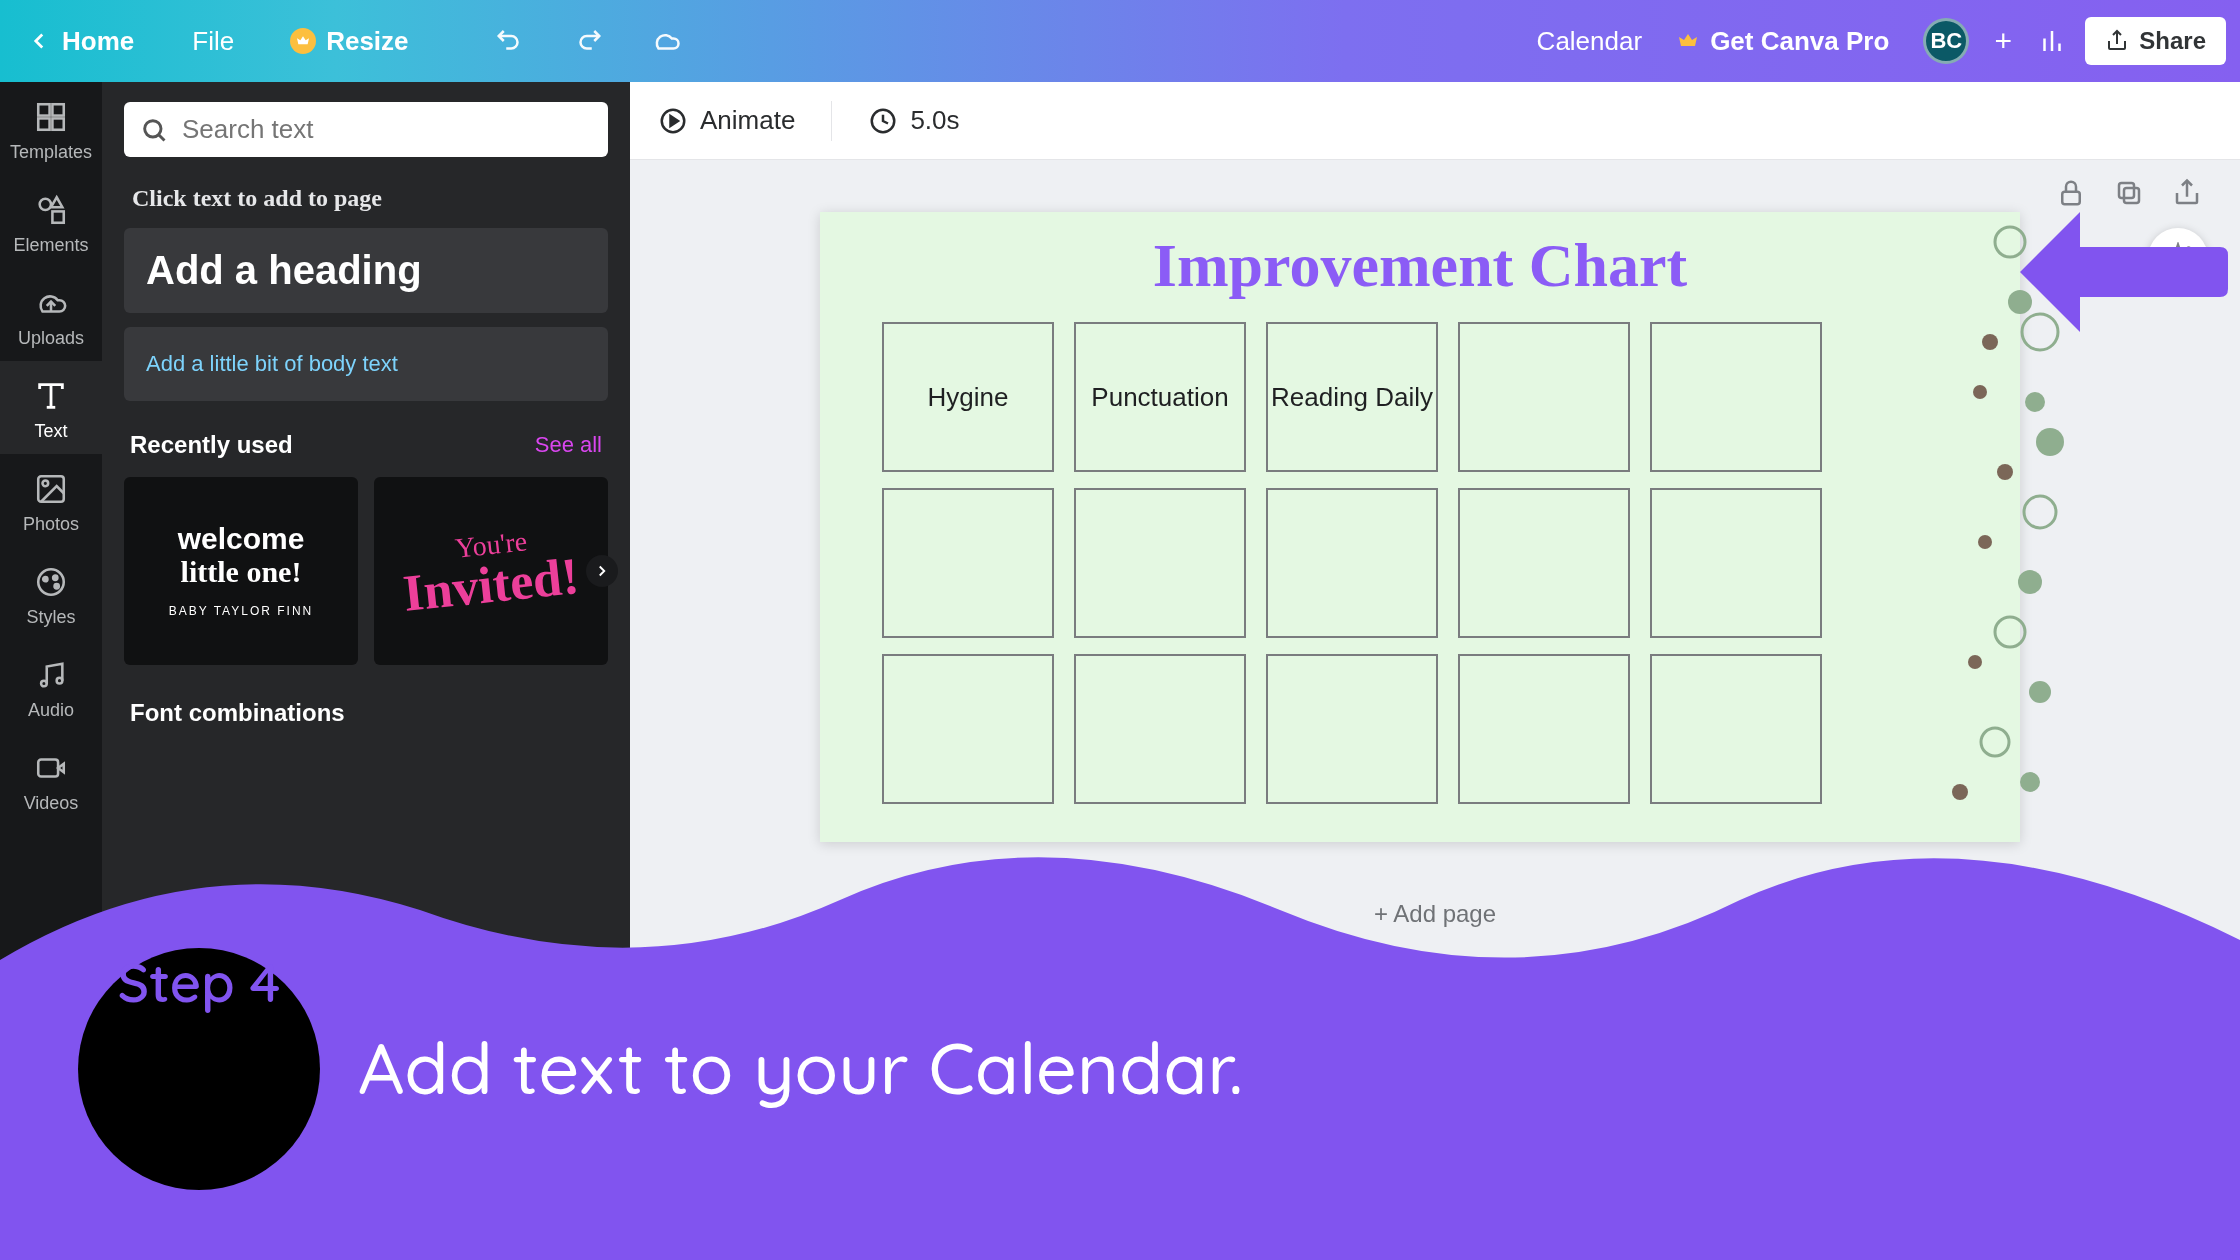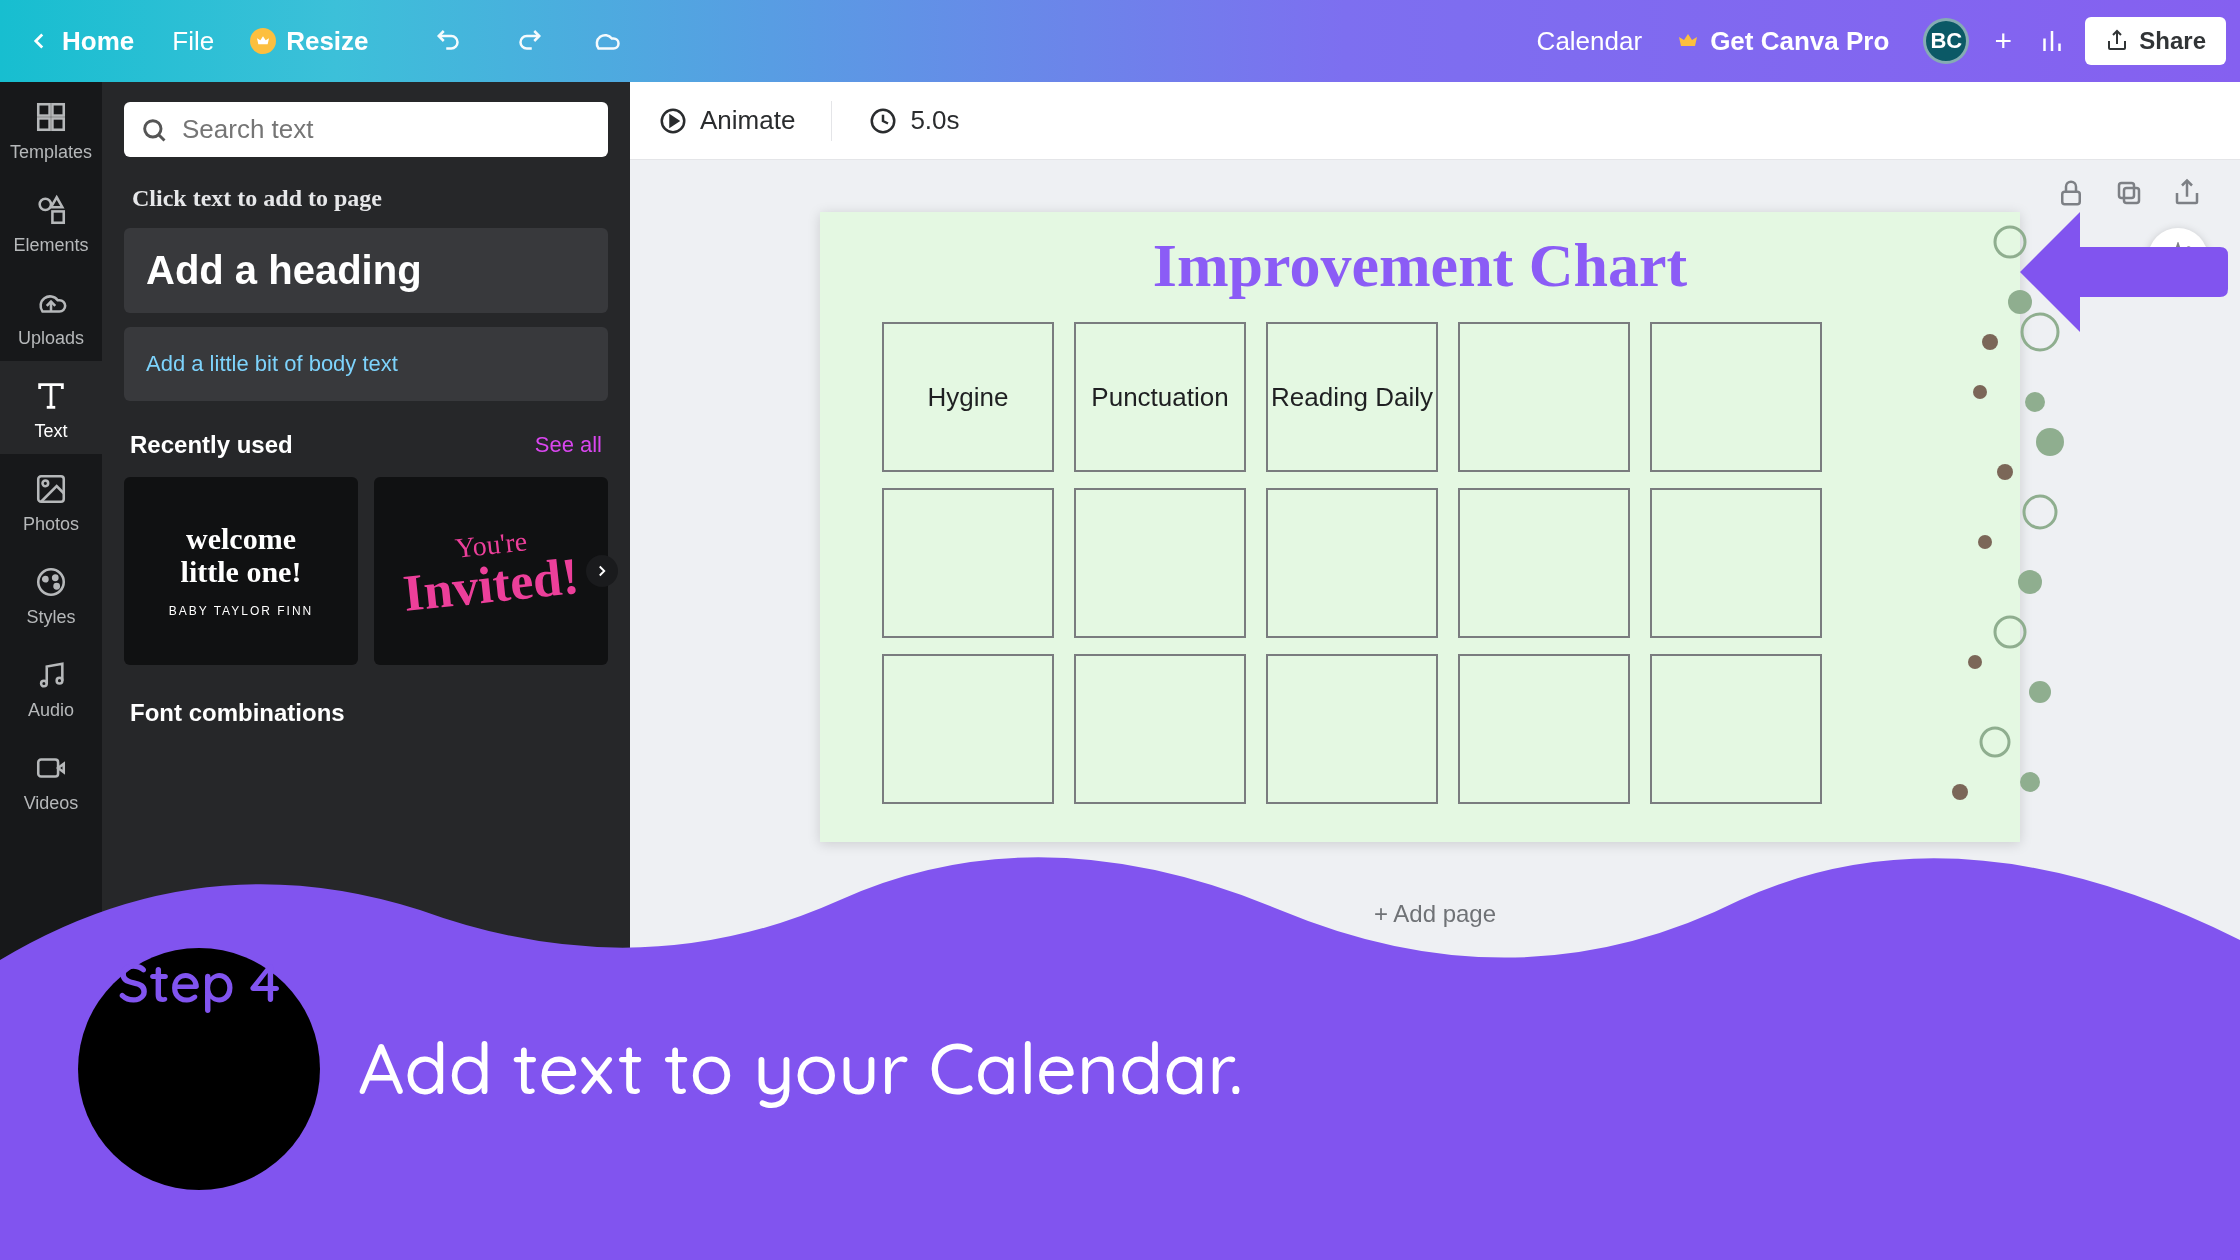--- a/index.html
+++ b/index.html
@@ -1,19 +1,19 @@
 <!DOCTYPE html>
 <html><head>
 <meta charset="utf-8">
 <style>
 * { margin: 0; padding: 0; box-sizing: border-box; font-family: -apple-system, BlinkMacSystemFont, 'Segoe UI', Arial, sans-serif; }
 body { width: 2240px; height: 1260px; overflow: hidden; position: relative; background: #eef0f3; }
 
 .topbar { height: 82px; background: linear-gradient(90deg, #17bed0 0%, #3cc0d9 15%, #7d6ff0 60%, #8560f0 100%); display: flex; align-items: center; padding: 0 14px; color: #fff; font-size: 26px; }
-.topbar-left { display: flex; align-items: center; gap: 16px; justify-content: flex-end; }
+.topbar-left { display: flex; align-items: center; gap: 36px; justify-content: flex-end; }
 .home-btn { display: flex; align-items: center; gap: 10px; padding: 6px 12px; border-radius: 6px; font-weight: 600; }
 .home-btn svg { width: 26px; height: 26px; }
 .file-btn { font-weight: 500; padding: 6px 10px; }
 .resize-btn { display: flex; align-items: center; gap: 10px; font-weight: 600; padding: 6px 10px; }
 .resize-btn .crown { width: 26px; height: 26px; background: #fcbf3f; border-radius: 50%; display: flex; align-items: center; justify-content: center; }
 .tb-icons { display: flex; gap: 48px; margin-left: 40px; }
 .tb-icons svg { width: 30px; height: 30px; opacity: 0.95; }
 .topbar-right { margin-left: auto; display: flex; align-items: center; gap: 18px; }
 .canva-pro { display: flex; align-items: center; gap: 10px; padding: 8px 16px; font-weight: 600; }
 .avatar { width: 46px; height: 46px; border-radius: 50%; background: #0b5966; display: flex; align-items: center; justify-content: center; font-weight: 700; font-size: 22px; border: 3px solid rgba(255,255,255,0.5); }
@@ -35,21 +35,21 @@
 .text-card { background: #38393c; border-radius: 6px; padding: 20px 22px; margin-bottom: 14px; }
 .text-card.h1 { font-size: 40px; font-weight: 800; }
 .text-card.h2 { font-size: 30px; font-weight: 500; }
 .text-card.body { font-size: 22px; font-weight: 400; color: #7dd3fc; padding: 24px 22px; }
 .recent-row { display: flex; justify-content: space-between; align-items: center; margin: 30px 0 18px; padding: 0 6px; }
 .recent-row .title { font-size: 24px; font-weight: 600; }
 .recent-row .seeall { font-size: 22px; color: #d946ef; }
 .recent-thumbs { display: flex; gap: 16px; position: relative; align-items: center; }
 .thumb { flex: 1; height: 188px; background: #101112; border-radius: 6px; display: flex; flex-direction: column; align-items: center; justify-content: center; }
 .thumb.welcome { color: #fff; text-align: center; }
-.thumb.welcome .t1 { font-family: Liberation Serif, serif; font-weight: 900; font-size: 30px; line-height: 1; }
+.thumb.welcome .t1 { font-family: Liberation Sans, sans-serif; font-weight: 900; font-size: 30px; line-height: 1; }
 .thumb.welcome .t2 { font-family: Georgia, serif; font-weight: 900; font-size: 30px; line-height: 1.2; }
 .thumb.welcome .t3 { font-size: 12px; letter-spacing: 2px; margin-top: 14px; }
 .thumb.invited { color: #ec3f9a; }
 .thumb.invited .y { font-family: 'Brush Script MT', cursive; font-size: 28px; transform: rotate(-6deg); }
 .thumb.invited .i { font-family: 'Brush Script MT', cursive; font-size: 52px; transform: rotate(-6deg); margin-top: -6px; font-weight: 700; }
 .chev-right { position: absolute; right: -10px; top: 50%; transform: translateY(-50%); width: 32px; height: 32px; border-radius: 50%; background: #1a1b1d; display: flex; align-items: center; justify-content: center; }
 .fontcomb { font-size: 24px; font-weight: 600; margin-top: 34px; padding-left: 6px; }
 .talkto { position: absolute; bottom: 0; left: 0; right: 0; text-align: center; padding: 12px 0 6px; }
 .talkto .t { font-size: 24px; font-weight: 700; letter-spacing: 1px; }
 .talkto .n { font-size: 16px; color: #b6b8ba; }

